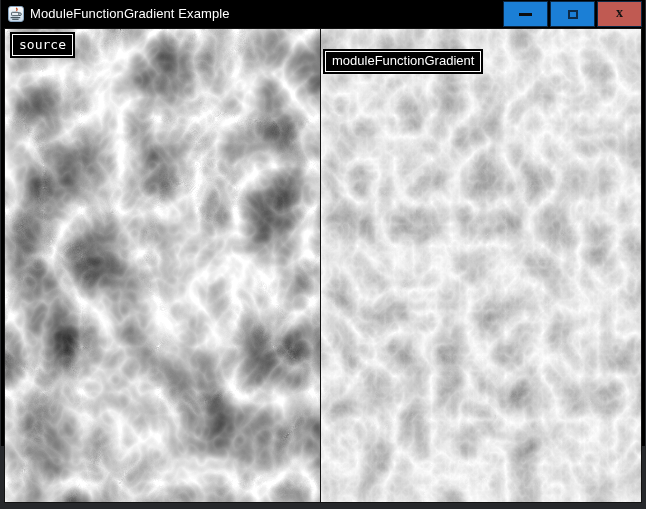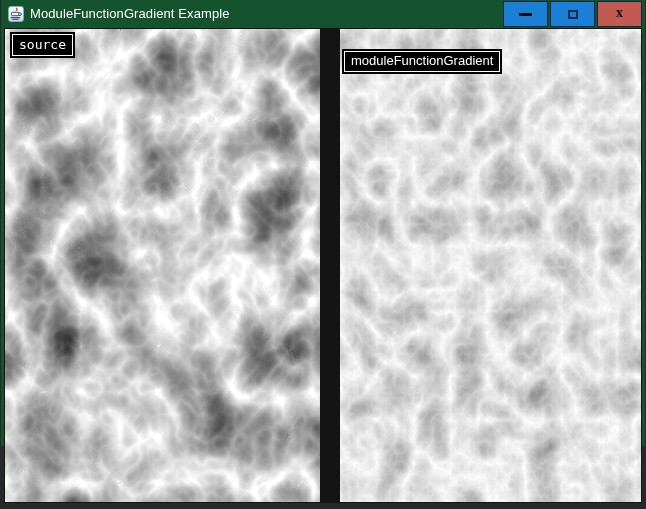--- a/index.html
+++ b/index.html
@@ -5,21 +5,21 @@
   html,body{margin:0;padding:0;}
   body{
     width:646px;height:509px;position:relative;overflow:hidden;
     background:#26282b;
     font-family:"Liberation Sans",sans-serif;
     -webkit-font-smoothing:antialiased;
   }
   
   .window{
     position:absolute;left:1px;top:0;width:644px;height:446px;
-    background:#14532d;box-sizing:border-box;
+    background:#000000;box-sizing:border-box;
     padding:0 3px 3px 3px;
   }
   
   .titlebar{
     height:28px;display:flex;align-items:center;position:relative;
     padding-left:4px;box-sizing:border-box;user-select:none;
   }
   .app-icon{width:16px;height:16px;margin-right:6px;flex:0 0 auto;display:block;}
   .title-text{
     color:#ffffff;font-size:13px;line-height:28px;white-space:nowrap;
@@ -37,21 +37,21 @@
   .ctl-btn.close{background:#c05a52;}
   .glyph-min{width:13px;height:3px;background:#0d0d0d;}
   .glyph-max{width:10px;height:9px;border:2px solid #0e2b47;box-sizing:border-box;background:transparent;}
   .glyph-close{
     font-family:"Liberation Serif",serif;font-weight:700;font-size:14px;
     color:#141414;line-height:1;transform:translateY(-1px);
   }
   
   .content{
     height:475px;background:#141414;box-sizing:border-box;
-    padding:1px;display:flex;column-gap:20px;
+    padding:1px;display:flex;column-gap:1px;
   }
   .panel{
     position:relative;overflow:hidden;background:#6e6e6e;
   }
   .panel.left{flex:0 0 315px;}
   .panel.right{flex:1 1 auto;}
   .panel svg.noise{position:absolute;left:0;top:0;width:100%;height:100%;display:block;}
   
   .img-label{
     position:absolute;z-index:2;

